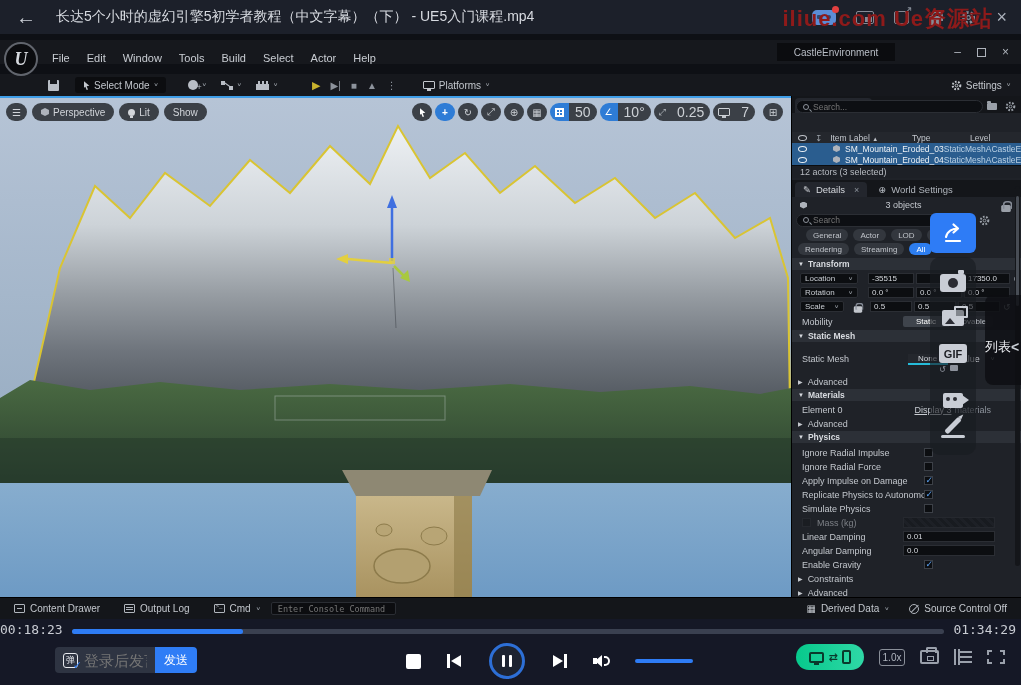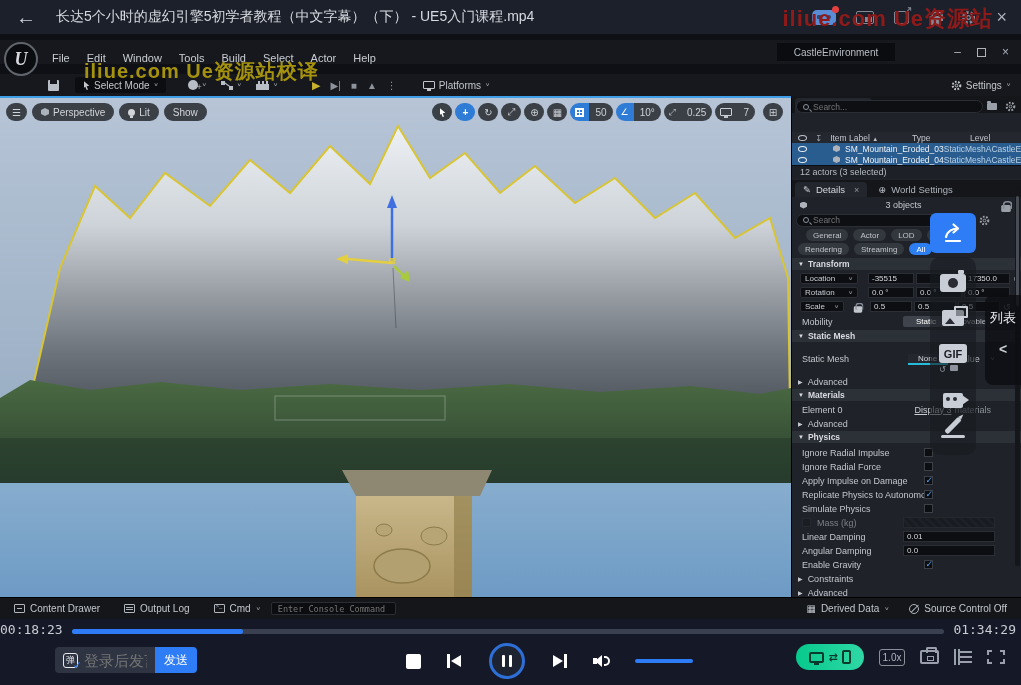--- a/index.html
+++ b/index.html
@@ -51,21 +51,21 @@
   .vpill{background:rgba(38,41,46,.85);border-radius:9px;height:18px;display:flex;align-items:center;gap:4px;padding:0 9px;color:#d2d5da;font-size:10px;cursor:pointer;}
   .vpill .cube{width:8px;height:8px;background:#aeb3bb;clip-path:polygon(50% 0,100% 25%,100% 75%,50% 100%,0 75%,0 25%);}
   .bulb{width:7px;height:7px;border-radius:50%;background:#d2d5da;position:relative;}
   .bulb::after{content:"";position:absolute;left:2px;bottom:-2px;width:3px;height:2px;background:#d2d5da;}
   .vp-tools{position:absolute;right:36px;top:5px;display:flex;gap:3px;z-index:5;align-items:center;}
   .vtool{background:rgba(38,41,46,.85);border-radius:9px;height:18px;min-width:20px;display:flex;align-items:center;justify-content:center;color:#cdd1d6;font-size:10px;padding:0 5px;cursor:pointer;}
   .vtool.blue{background:#2e7cd6;color:#fff;}
   .vtool-combo{display:flex;border-radius:9px;overflow:hidden;height:18px;cursor:pointer;}
   .vtool-combo .l{background:#2e7cd6;color:#fff;display:flex;align-items:center;padding:0 5px;font-size:9px;}
   .vtool-combo .l.dim{background:rgba(38,41,46,.85);color:#cdd1d6;}
-  .vtool-combo .r{background:rgba(38,41,46,.85);color:#cdd1d6;display:flex;align-items:center;padding:0 6px;font-size:10px;}
+  .vtool-combo .r{background:rgba(38,41,46,.85);color:#cdd1d6;display:flex;align-items:center;padding:0 6px;font-size:14px;}
   .gridic{width:9px;height:9px;background:
     linear-gradient(#fff 1px,transparent 1px) 0 0/3px 3px,
     linear-gradient(90deg,#fff 1px,transparent 1px) 0 0/3px 3px;border:1px solid #fff;}
   .maxbtn{position:absolute;right:8px;top:5px;z-index:5;}
   
   .rpanel{position:absolute;left:791px;top:62px;width:230px;height:501px;background:#1f2228;border-left:1px solid #000;font-size:9px;color:#c3c7cd;}
   .ptabs{position:absolute;left:0;width:230px;height:17px;background:#14161a;display:flex;align-items:flex-end;}
   .ptab{background:#23262d;border-radius:4px 4px 0 0;height:15px;display:flex;align-items:center;gap:5px;padding:0 8px;margin-left:3px;font-size:9.5px;color:#d4d7dc;cursor:pointer;}
   .ptab .tx{color:#8d939c;font-size:9px;margin-left:4px;}
   .ptab.ghost{background:transparent;color:#b0b5bc;}
@@ -166,21 +166,21 @@
   .imgs::before{content:"";position:absolute;right:-4px;top:-4px;width:10px;height:8px;border:2px solid #c9cdd5;border-radius:1px;background:rgba(25,27,33,.4);}
   .imgs::after{content:"";position:absolute;left:3px;bottom:2px;border-left:5px solid transparent;border-right:5px solid transparent;border-bottom:6px solid rgba(25,27,33,.9);}
   .gifbox{width:28px;height:19px;background:#c9cdd5;border-radius:3px;color:#1a1c22;font-weight:bold;font-size:11px;display:flex;align-items:center;justify-content:center;}
   .gif-subs{display:flex;gap:4px;margin-top:2px;color:#8d929c;font-size:8px;}
   .vcam{width:20px;height:15px;background:#c9cdd5;border-radius:2px;position:relative;}
   .vcam::before{content:"";position:absolute;right:-6px;top:2px;border-top:5px solid transparent;border-bottom:5px solid transparent;border-left:7px solid #c9cdd5;}
   .vcam::after{content:"";position:absolute;left:3px;top:4px;width:4px;height:4px;border-radius:50%;background:rgba(25,27,33,.9);box-shadow:7px 0 0 rgba(25,27,33,.9);}
   .pen{width:20px;height:5px;background:#c9cdd5;border-radius:2px;transform:rotate(-45deg);position:relative;top:-3px;}
   .pen::after{content:"";position:absolute;right:-5px;top:0;border-top:2.5px solid transparent;border-bottom:2.5px solid transparent;border-left:5px solid #c9cdd5;}
   .penline{width:24px;height:3px;background:#c9cdd5;border-radius:2px;margin-top:4px;}
-  .plist-tab{position:absolute;left:985px;top:295px;width:36px;height:90px;background:rgba(12,14,18,.8);border-radius:8px 0 0 8px;display:flex;flex-direction:column;align-items:center;z-index:9;cursor:pointer;}
+  .plist-tab{position:absolute;left:985px;top:295px;width:36px;height:90px;background:rgba(12,14,18,.8);border-radius:8px 0 0 8px;display:flex;align-items:center;z-index:9;cursor:pointer;}
   .plist-tab .lbl{color:#e9ebef;font-size:13px;margin-top:14px;}
   .plist-tab .ch{color:#ccd1d8;font-size:14px;margin-top:14px;font-weight:bold;}
 </style>
 </head>
 <body>
 
 <div class="stage">
 
   <header class="titlebar">
     <span class="back">←</span>
@@ -216,21 +216,20 @@
         <span>Help</span>
       </div>
       <div class="lvl-tab">CastleEnvironment</div>
       <div class="winbtns">
         <span>–</span>
         <span class="winbox"></span>
         <span>×</span>
       </div>
     </div>
 
-    <div class="ue-watermark">iliue.com Ue资源站校译</div>
 
     <div class="ue-toolbar">
       <div class="tbtn" style="margin-left:48px;">
           <span class="floppy"></span>
         </div>
       <div class="tbtn pill-dark" style="margin-left:16px;height:16px;">
         <svg class="cursor-sm" viewBox="0 0 12 15">
             <path d="M3 1 L11 8 L7 8.6 L9 13.5 L7 14.3 L5 9.4 L3 11 Z" fill="#c3c7cd"></path>
           </svg>
         <span>Select Mode</span>

